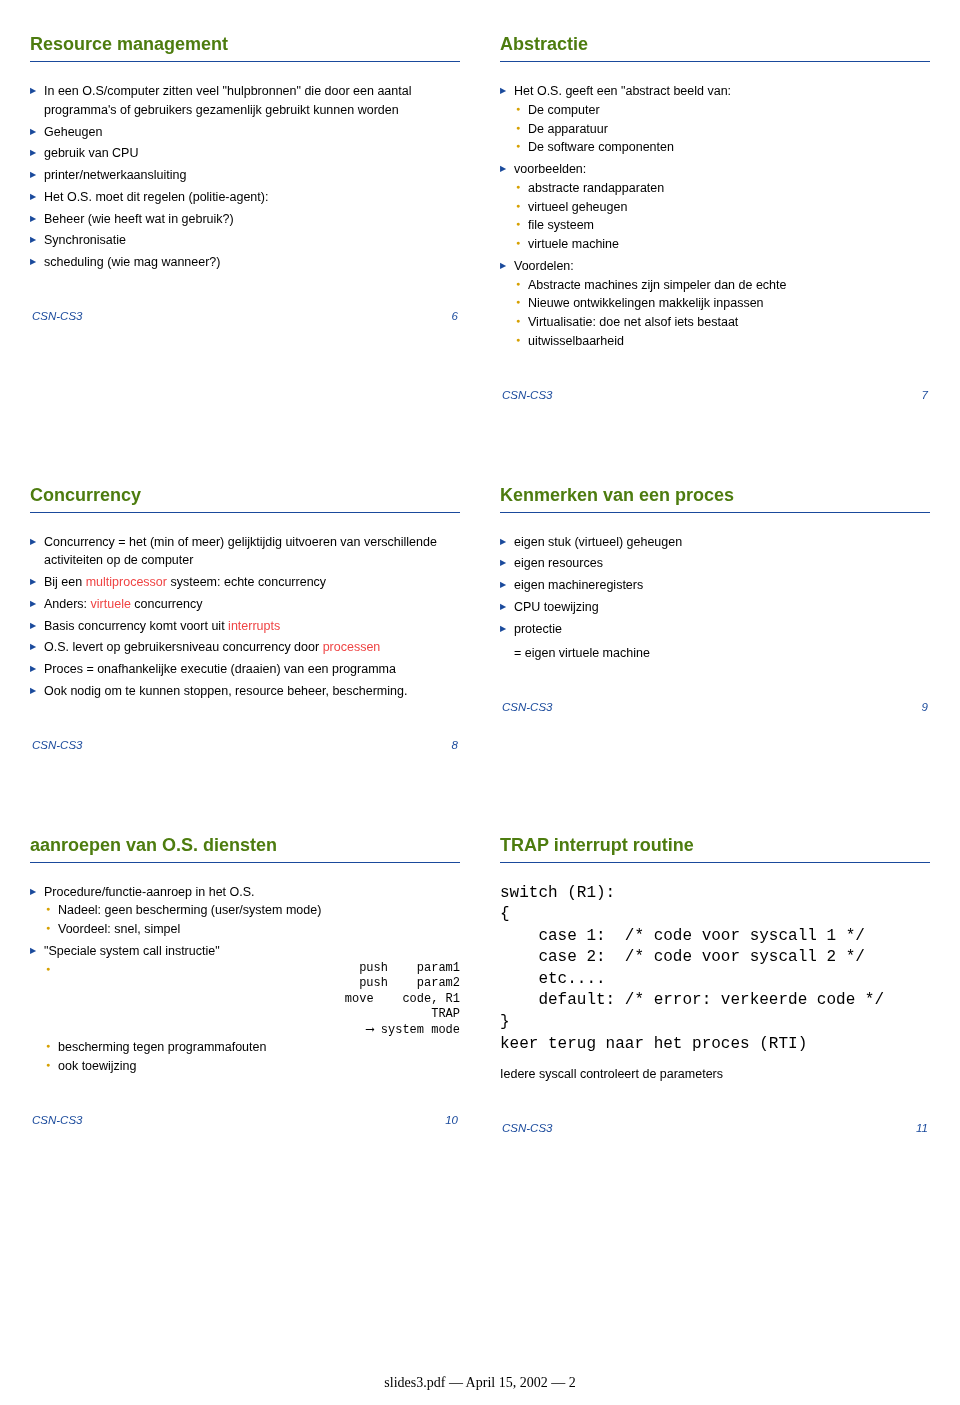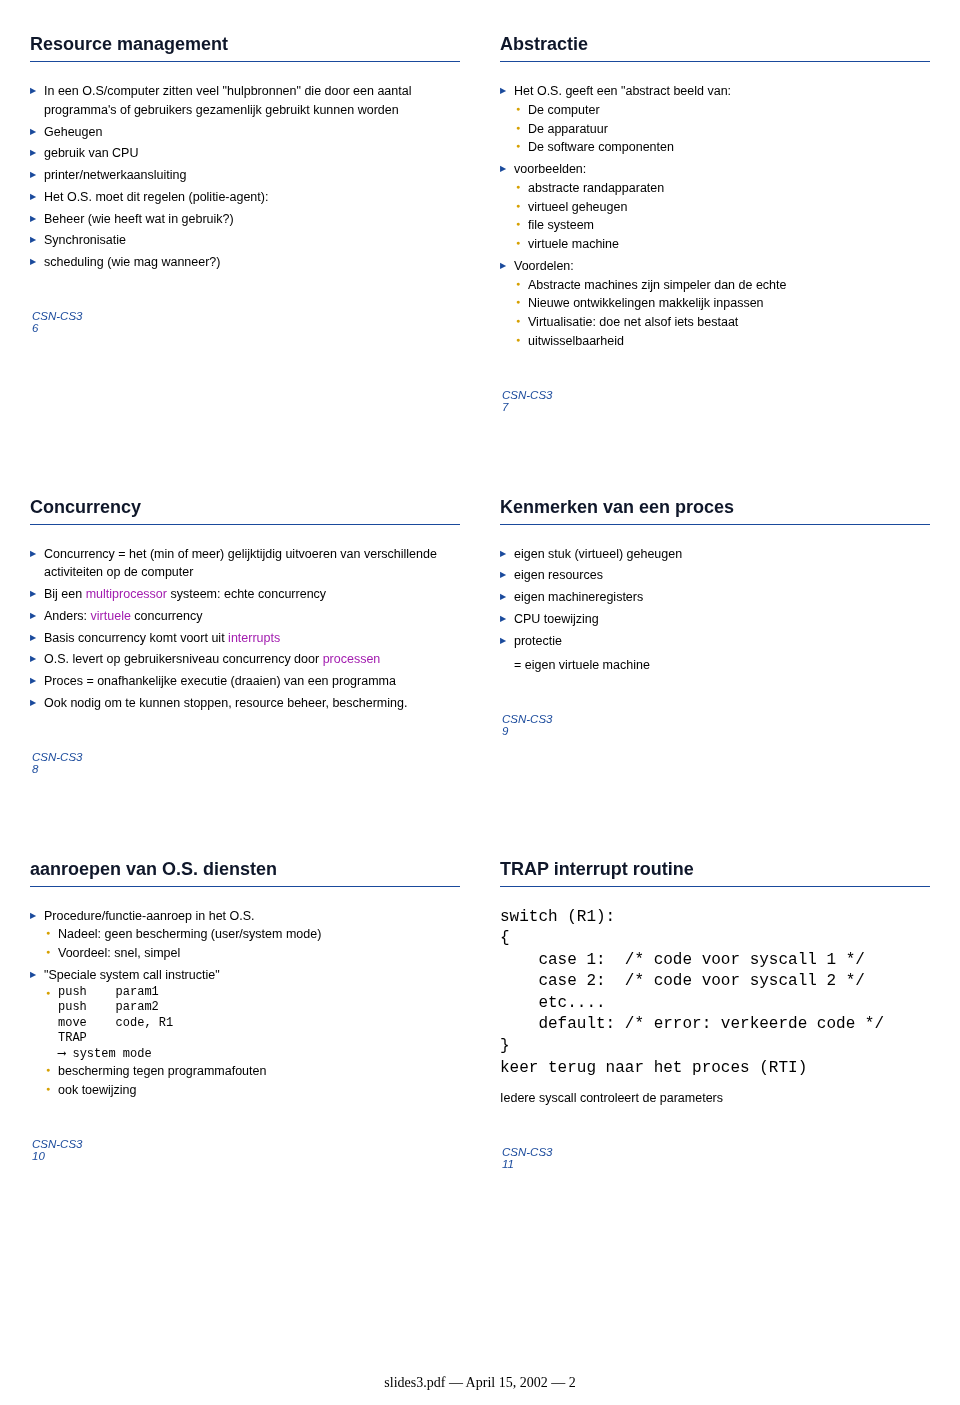--- a/index.html
+++ b/index.html
@@ -13,21 +13,21 @@
     position: relative;
   }
   .grid {
     display: grid;
     grid-template-columns: 1fr 1fr;
     column-gap: 40px;
     row-gap: 80px;
   }
   .slide { font-size: 12px; }
   .slide-title {
-    color: #0f172a;
+    color: #4d7c0f;
     font-size: 18px;
     font-weight: bold;
     border-bottom: 1.5px solid #1a4a9c;
     padding: 4px 0 6px 0;
     margin-bottom: 20px;
   }
   .content { font-size: 12.5px; line-height: 1.5; }
   ul.lvl1 { list-style: none; padding-left: 0; }
   ul.lvl1 > li { padding-left: 14px; position: relative; margin: 3px 0; }
   ul.lvl1 > li::before {
@@ -41,44 +41,44 @@
   ul.lvl2 { list-style: none; padding-left: 0; margin-top: 0; }
   ul.lvl2 > li { padding-left: 14px; position: relative; margin: 0; }
   ul.lvl2 > li::before {
     content: "●";
     color: #d6a000;
     font-size: 7px;
     position: absolute;
     left: 2px;
     top: 3px;
   }
-  .red { color: #a21caf; }
+  .red { color: #ef4444; }
   .mono {
     font-family: "Courier New", monospace;
     font-size: 16px;
     white-space: pre;
     line-height: 1.35;
   }
   .sub-mono {
     font-family: "Courier New", monospace;
     font-size: 12px;
     white-space: pre;
     line-height: 1.3;
     display: block;
     margin-left: 14px;
+    text-align: right;
   }
   .slide-footer {
     display: flex;
     justify-content: space-between;
     color: #1a4a9c;
     font-size: 11.5px;
     font-style: italic;
     margin-top: 38px;
     padding: 0 2px;
-    flex-direction: column;
   }
   .page-footer {
     position: absolute;
     bottom: 14px;
     left: 0;
     width: 100%;
     text-align: center;
     font-family: Georgia, 'Times New Roman', serif;
     font-size: 14px;
     color: #000;

